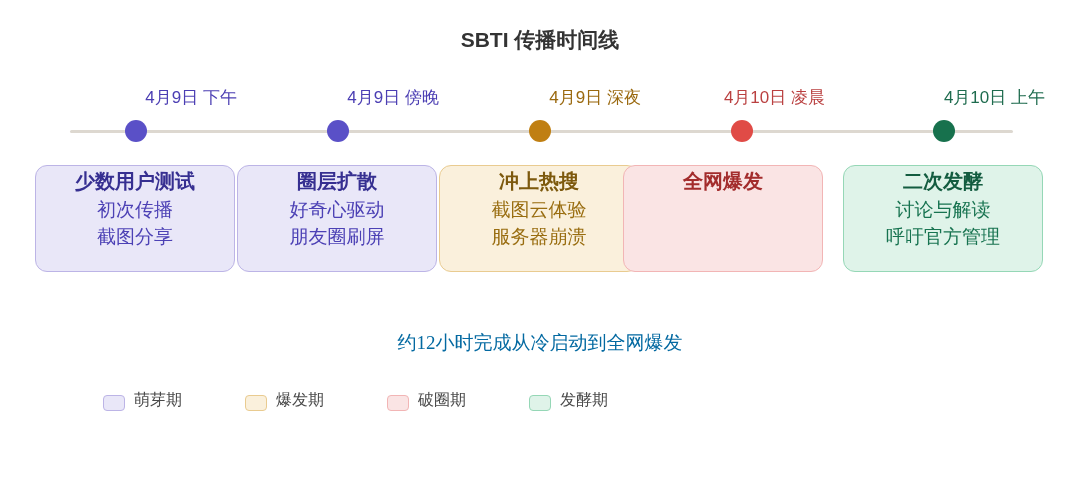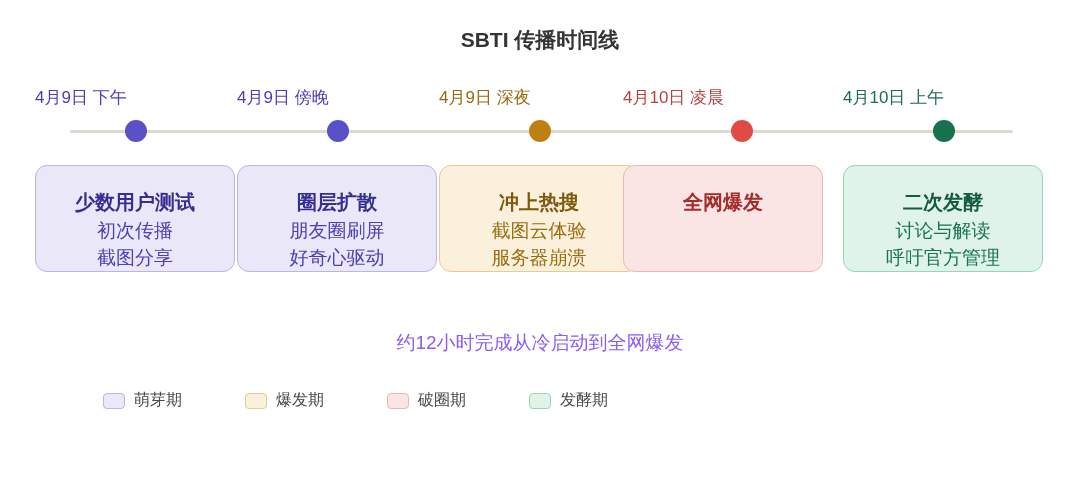--- a/index.html
+++ b/index.html
@@ -14,52 +14,52 @@
     position: absolute; top: 26px; left: 0; width: 1080px;
     text-align: center; font-size: 21px; font-weight: bold; color: #333333;
   }
 
   
   .track {
     position: absolute; top: 130px; left: 70px; width: 943px; height: 3px;
     background: #ddd8d0; border-radius: 2px;
   }
   .stage-date {
-    position: absolute; top: 86px; width: 202px; text-align: left;
+    position: absolute; top: 86px; width: 202px; text-align: right;
     font-size: 17px; font-weight: 500; color: var(--date);
   }
   .stage-dot {
     position: absolute; top: 120px; width: 22px; height: 22px;
     border-radius: 50%; background: var(--dot);
   }
 
   
   .card {
     position: absolute; top: 165px; width: 200px; height: 107px;
     background: var(--bg); border: 1px solid var(--border);
-    border-radius: 12px; text-align: center; padding-top: 23px;
+    border-radius: 12px; text-align: center; padding-top: 2px;
   }
   .card-title {
     font-size: 20px; font-weight: bold; color: var(--title);
     line-height: 1.35; margin-bottom: 2px;
   }
   .card-line { font-size: 19px; color: var(--body); line-height: 1.42; }
 
   
   .summary {
     position: absolute; top: 330px; left: 0; width: 1080px;
-    text-align: center; font-size: 19px; color: #8b5cf6;
+    text-align: center; font-size: 19px; color: #0369a1; font-family: Liberation Serif, serif;
   }
 
   
   .legend {
     position: absolute; top: 390px; left: 103px;
     display: flex; align-items: center; gap: 63px;
   }
-  .legend-item { display: flex; align-items: center; gap: 9px; }
+  .legend-item { display: flex; align-items: flex-end; gap: 9px; }
   .legend-swatch {
     width: 22px; height: 16px; border-radius: 4px;
     background: var(--bg); border: 1px solid var(--border);
   }
   .legend-label { font-size: 16px; color: #4a4a4a; }
 
   
   .pos-0 { left: 35px; }  .pos-1 { left: 237px; }  .pos-2 { left: 439px; }
   .pos-3 { left: 623px; } .pos-4 { left: 843px; }
   .dotpos-0 { left: 125px; } .dotpos-1 { left: 327px; } .dotpos-2 { left: 529px; }
@@ -86,22 +86,22 @@
   <div class="stage-dot dotpos-3" style="--date: #ba4040; --dot: #e04b46; --bg: #fae4e4; --border: #f2b5b5; --title: #a32c2c; --body: #bc3732;"></div>
   <div class="stage-dot dotpos-4" style="--date: #1e6b4e; --dot: #17714d; --bg: #dff3e9; --border: #95d7b6; --title: #135c40; --body: #177350;"></div>
 
   <div class="card pos-0" style="--date: #4b3eb3; --dot: #5a50c7; --bg: #e9e7f8; --border: #bcb4e6; --title: #362f91; --body: #4c41b5;">
     <div class="card-title">少数用户测试</div>
     <div class="card-line">初次传播</div>
     <div class="card-line">截图分享</div>
   </div>
   <div class="card pos-1" style="--date: #4b3eb3; --dot: #5a50c7; --bg: #e9e7f8; --border: #bcb4e6; --title: #362f91; --body: #4c41b5;">
     <div class="card-title">圈层扩散</div>
+    <div class="card-line">好奇心驱动</div>
     <div class="card-line">朋友圈刷屏</div>
-    <div class="card-line">好奇心驱动</div>
   </div>
   <div class="card pos-2" style="--date: #9a690f; --dot: #c07f12; --bg: #faf0dc; --border: #e9cb90; --title: #7d590d; --body: #996d10;">
     <div class="card-title">冲上热搜</div>
     <div class="card-line">截图云体验</div>
     <div class="card-line">服务器崩溃</div>
   </div>
   <div class="card pos-3" style="--date: #ba4040; --dot: #e04b46; --bg: #fae4e4; --border: #f2b5b5; --title: #a32c2c; --body: #bc3732;">
     <div class="card-title">全网爆发</div>
   </div>
   <div class="card pos-4" style="--date: #1e6b4e; --dot: #17714d; --bg: #dff3e9; --border: #95d7b6; --title: #135c40; --body: #177350;">

